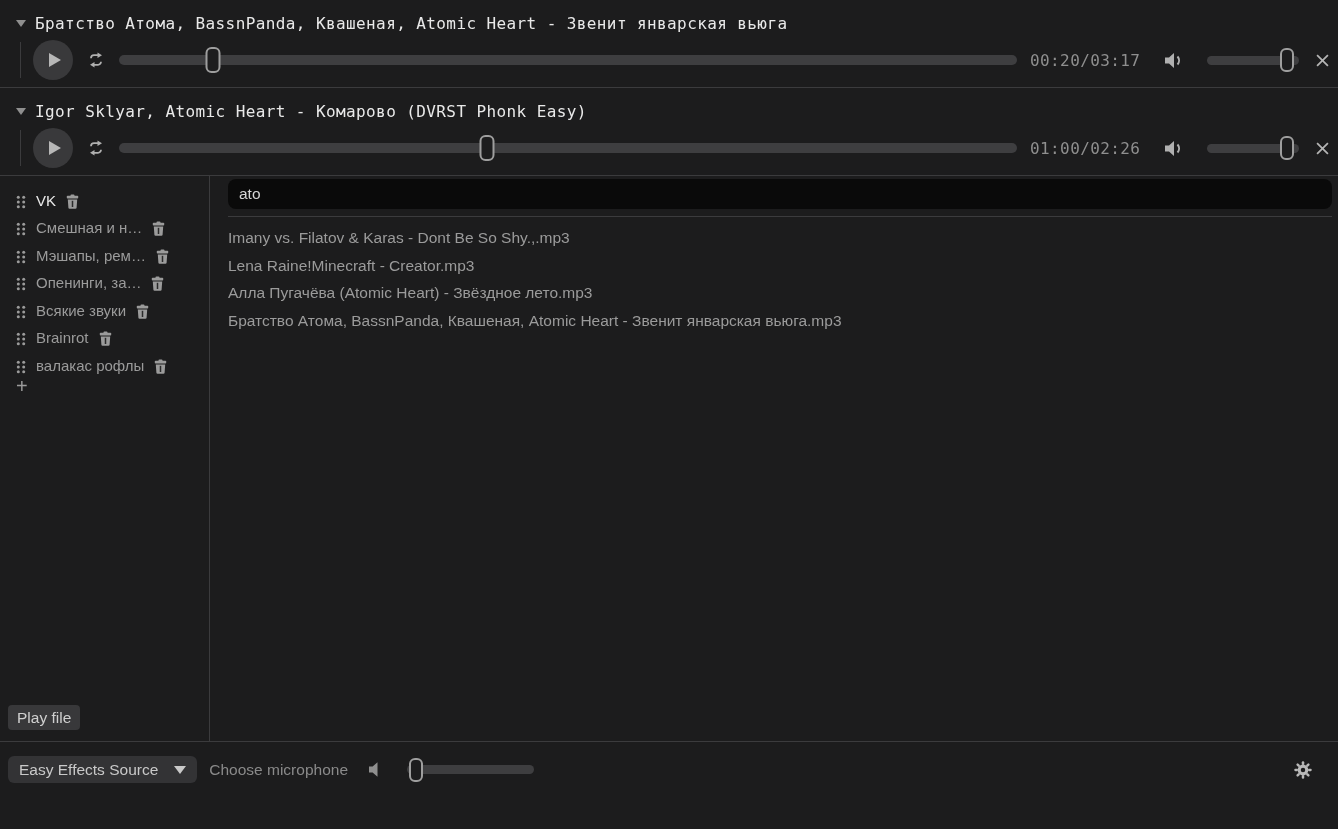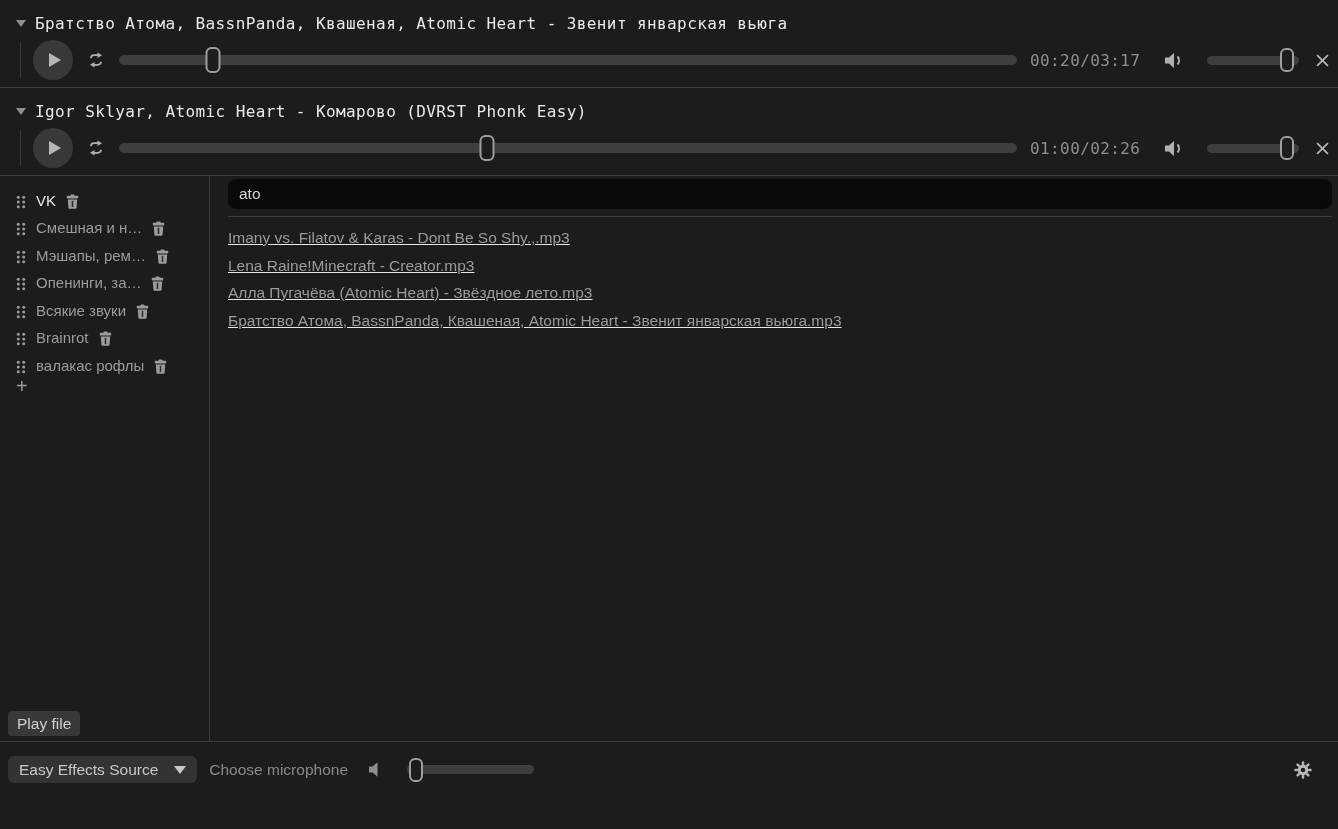--- a/index.html
+++ b/index.html
@@ -45,25 +45,25 @@
   .volume .handle{ width:14px; height:24px; }
   .closebtn{ margin-left:12px; width:22px; height:22px; cursor:pointer; }
   
   .middle{ display:flex; height:565px; }
   .sidebar{ position:relative; width:210px; flex:none; border-right:1px solid #3b3b3d; padding:5px 0 0 16px; }
   .plrow{ display:flex; align-items:flex-end; height:27.5px; font-size:15px; color:#9b9b9b; cursor:pointer; }
   .plrow .label{ margin:0 10px; }
   .plrow.active .label{ color:#e9e9e9; }
   .addrow{ height:27px; font-size:20px; color:#9b9b9b; line-height:25px; cursor:pointer; width:20px; text-align:left; }
   .playfile{
-    position:absolute; left:8px; bottom:5px; height:25px; padding:0 9px;
+    position:absolute; left:8px; bottom:11px; height:25px; padding:0 9px;
     background:#38383a; color:#cfcfcf; border:none; border-radius:4px;
     font-size:15.5px; font-family:"Liberation Sans", sans-serif; cursor:pointer;
   }
-  .main{ flex:1; padding:3px 6px 0 18px;text-decoration:underline; }
+  .main{ flex:1; padding:3px 6px 0 18px; }
   .search{
     width:100%; height:30px; background:#0a0a0a; border:none; border-radius:8px;
     color:#d6d6d6; font-size:15.5px; padding:0 11px; outline:none;
     font-family:"Liberation Sans", sans-serif;
   }
   .search-underline{ height:1px; background:#3b3b3d; margin-top:7px; }
   .filelist{ margin-top:7px; }
   .filerow{ height:27.5px; line-height:27.5px; font-size:15.5px; color:#9b9b9b; cursor:pointer; white-space:nowrap; }
   .filerow.selected{ color:#ededed; }
   

